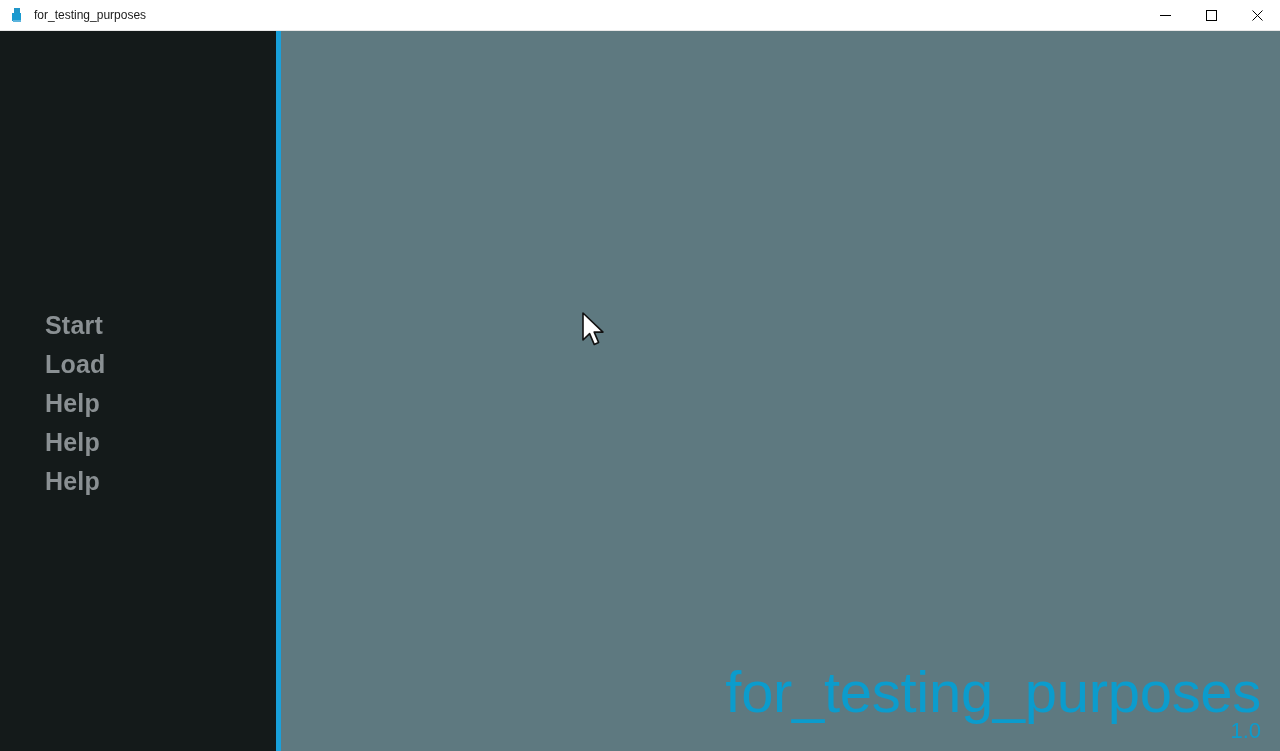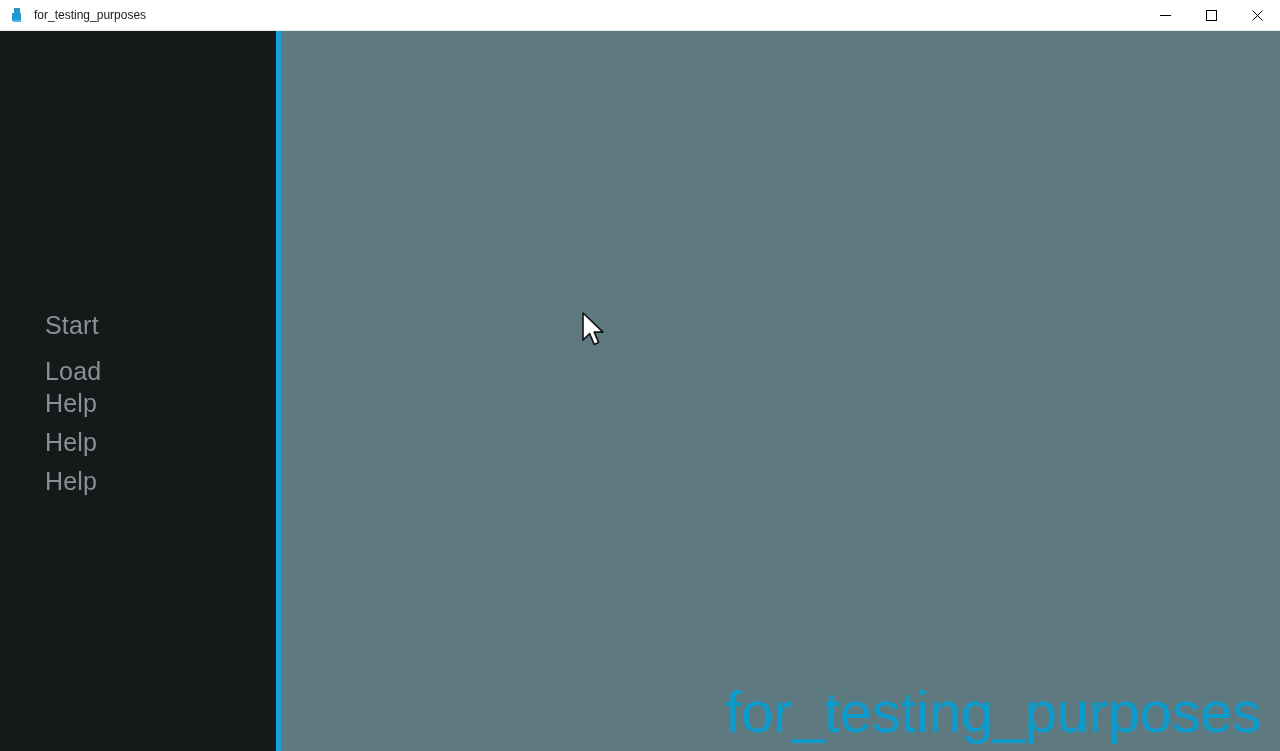--- a/index.html
+++ b/index.html
@@ -151,32 +151,32 @@
 
   .menu-item {
     position: absolute;
     left: 45px;
     height: 32px;
     display: flex;
     align-items: center;
     color: #8a9093;
     font-size: 25px;
     font-family: "Liberation Sans", sans-serif;
-    font-weight: 400;
+    font-weight: 700;
     letter-spacing: 0.2px;
     white-space: nowrap;
     cursor: default;
     background: transparent;
     border: none;
     padding: 0;
     line-height: 32px;
   }
 
   .menu-item:nth-child(1) { top: 278px; }
-  .menu-item:nth-child(2) { top: 324px; }
+  .menu-item:nth-child(2) { top: 317px; }
   .menu-item:nth-child(3) { top: 356px; }
   .menu-item:nth-child(4) { top: 395px; }
   .menu-item:nth-child(5) { top: 434px; }
   .menu-item:nth-child(6) { top: 473px; }
 
   
   #branding {
     position: absolute;
     right: 19px;
     bottom: 8px;
@@ -262,20 +262,21 @@
         <button class="menu-item">Help</button>
       </nav>
     </div>
 
     <div id="sidebar-divider"></div>
 
     <div id="main-panel">
 
       <div id="branding">
         <span id="brand-title">for_testing_purposes</span>
+        <span id="brand-version">1.0</span>
       </div>
 
       <svg id="mouse-cursor" viewBox="0 0 26 38" aria-hidden="true" style="left:300px; top:280px;">
         <path d="M2,2 L2,29 L8.6,22.6 L13.2,33.4 L17.6,31.4 L13.2,21.1 L22,21.1 Z" fill="#ffffff" stroke="#111111" stroke-width="1.6" stroke-linejoin="round"></path>
       </svg>
 
     </div>
 
   </div>
 

